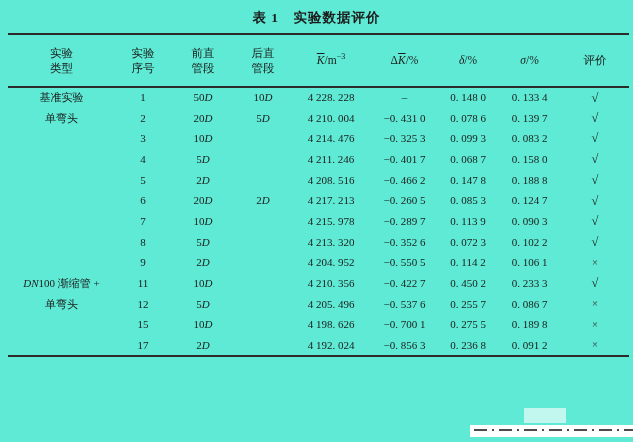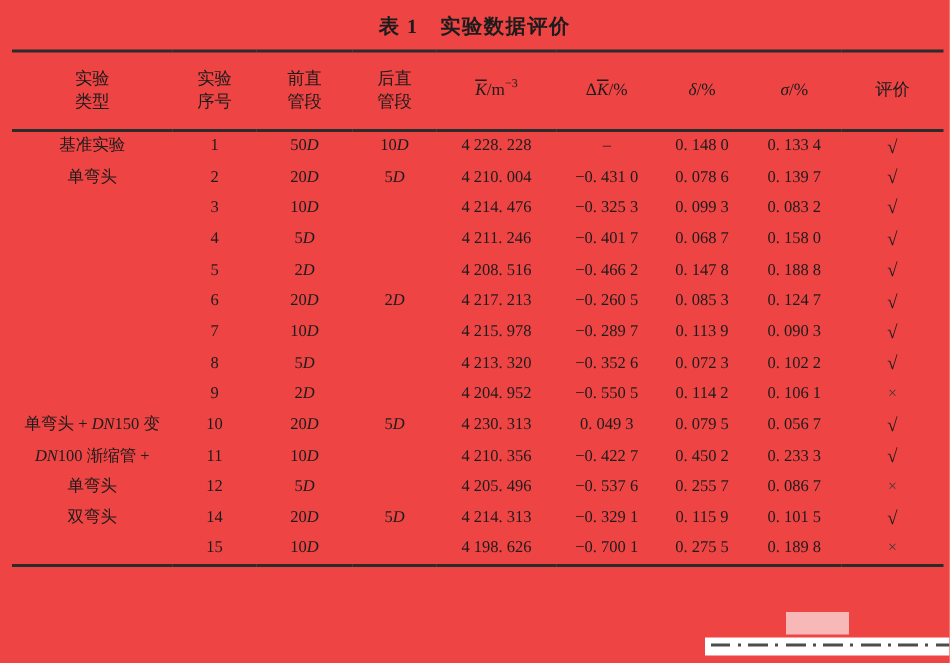--- a/index.html
+++ b/index.html
@@ -5,21 +5,21 @@
   * { margin:0; padding:0; box-sizing:border-box; }
   body {
     font-family: "Liberation Serif", "DejaVu Serif", serif;
     background:#ffffff;
     color:#1c1c1c;
   }
   .page {
     position:relative;
     width:633px;
     height:442px;
-    background:#ef4444;
+    background:#5eead4;
     overflow:hidden;
   }
   .caption {
     position:absolute;
     top:9px; left:0; width:633px;
     text-align:center;
     font-size:13.5px;
     font-weight:bold;
     letter-spacing:1px;
   }
@@ -234,31 +234,20 @@
       <td>9</td>
       <td>2<i>D</i></td>
       <td></td>
       <td>4 204. 952</td>
       <td>−0. 550 5</td>
       <td>0. 114 2</td>
       <td>0. 106 1</td>
       <td class="mark-cell cross">×</td>
     </tr>
         <tr>
-      <td>单弯头 + <i>DN</i>150 变</td>
-      <td>10</td>
-      <td>20<i>D</i></td>
-      <td>5<i>D</i></td>
-      <td>4 230. 313</td>
-      <td>0. 049 3</td>
-      <td>0. 079 5</td>
-      <td>0. 056 7</td>
-      <td class="mark-cell">√</td>
-    </tr>
-        <tr>
       <td><i>DN</i>100 渐缩管 +</td>
       <td>11</td>
       <td>10<i>D</i></td>
       <td></td>
       <td>4 210. 356</td>
       <td>−0. 422 7</td>
       <td>0. 450 2</td>
       <td>0. 233 3</td>
       <td class="mark-cell">√</td>
     </tr>
@@ -267,41 +256,41 @@
       <td>12</td>
       <td>5<i>D</i></td>
       <td></td>
       <td>4 205. 496</td>
       <td>−0. 537 6</td>
       <td>0. 255 7</td>
       <td>0. 086 7</td>
       <td class="mark-cell cross">×</td>
     </tr>
         <tr>
-      <td>双弯头</td>
-      <td>14</td>
-      <td>20<i>D</i></td>
-      <td>5<i>D</i></td>
-      <td>4 214. 313</td>
-      <td>−0. 329 1</td>
-      <td>0. 115 9</td>
-      <td>0. 101 5</td>
-      <td class="mark-cell">√</td>
-    </tr>
-        <tr>
       <td></td>
       <td>15</td>
       <td>10<i>D</i></td>
       <td></td>
       <td>4 198. 626</td>
       <td>−0. 700 1</td>
       <td>0. 275 5</td>
       <td>0. 189 8</td>
       <td class="mark-cell cross">×</td>
     </tr>
+        <tr>
+      <td></td>
+      <td>17</td>
+      <td>2<i>D</i></td>
+      <td></td>
+      <td>4 192. 024</td>
+      <td>−0. 856 3</td>
+      <td>0. 236 8</td>
+      <td>0. 091 2</td>
+      <td class="mark-cell cross">×</td>
+    </tr>
       </tbody>
   </table>
 
   <div class="artifact-cover"></div>
   <div class="artifact-dashline"></div>
   <div class="artifact-smudge"></div>
 
 </div>
 
 </body></html>

